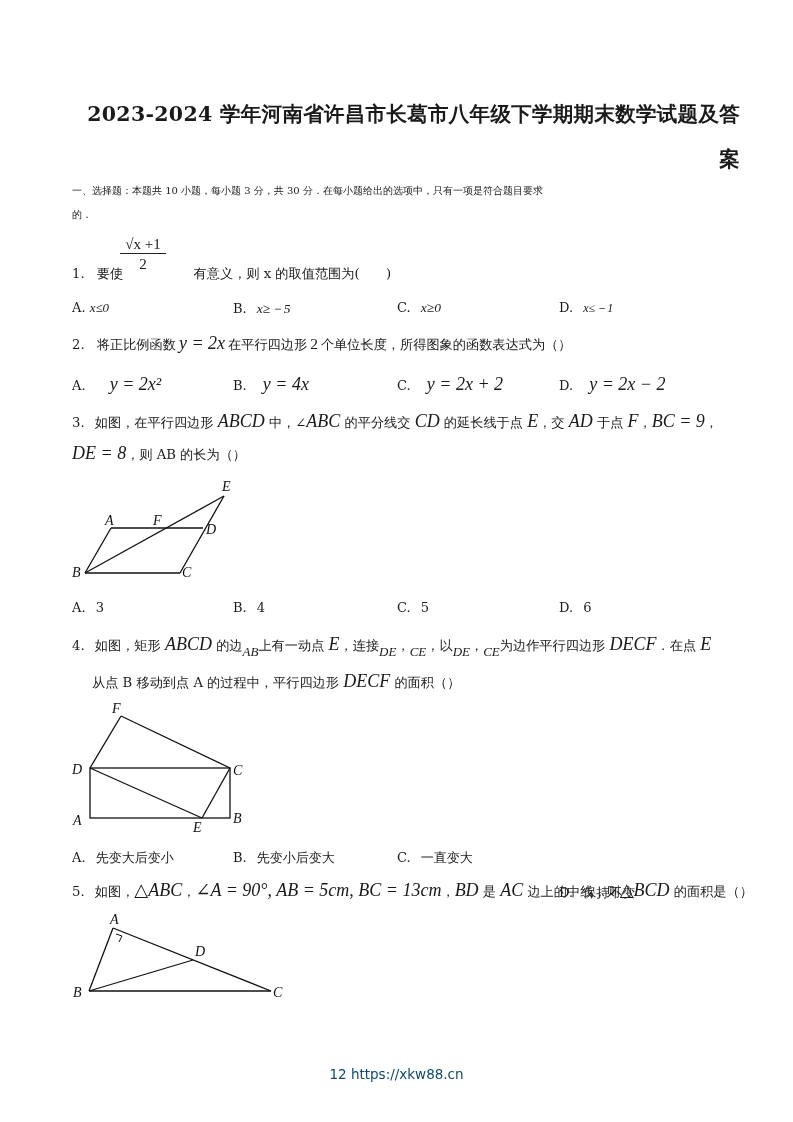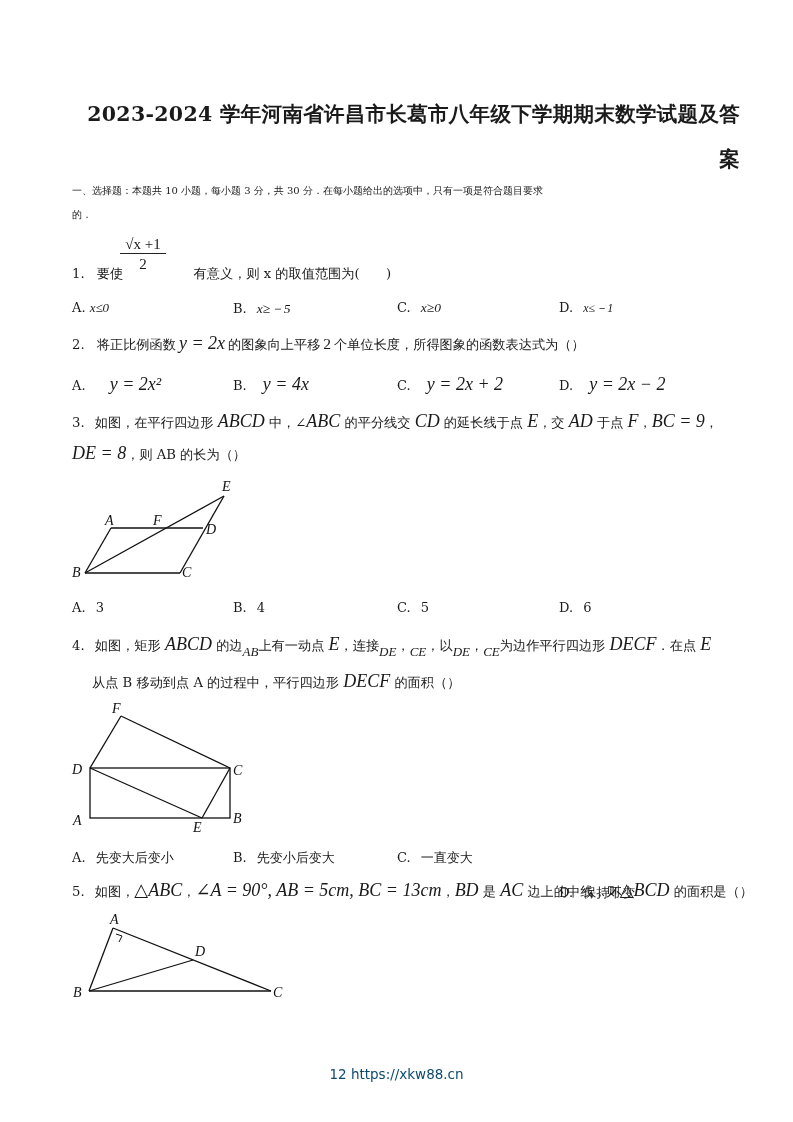--- a/index.html
+++ b/index.html
@@ -53,21 +53,21 @@
   <span>C.</span>
   <span class="math" style="font-size:13.5px;margin-left:6px">x≥0</span>
 </div>
 <div class="abs opt" style="left:559px;top:300px;">
   <span>D.</span>
   <span class="math" style="font-size:12px;margin-left:6px">x≤－1</span>
 </div>
 
 <div class="abs q" style="top:333px;">
   <span>2.</span>
-  <span style="margin-left:8px">将正比例函数</span><span class="math" style="margin:0 3px">y = 2x</span><span>的图象向上平移</span><span class="mathup" style="margin:0 3px">2</span><span>个单位长度，所得图象的函数表达式为（）</span>
+  <span style="margin-left:8px">将正比例函数</span><span class="math" style="margin:0 3px">y = 2x</span><span>在平行四边形</span><span class="mathup" style="margin:0 3px">2</span><span>个单位长度，所得图象的函数表达式为（）</span>
 </div>
 <div class="abs opt" style="left:72px;top:374px;">
   <span>A.</span>
   <span class="math" style="margin-left:20px">y = 2x²</span>
 </div>
 <div class="abs opt" style="left:233px;top:374px;">
   <span>B.</span>
   <span class="math" style="margin-left:12px">y = 4x</span>
 </div>
 <div class="abs opt" style="left:397px;top:374px;">

